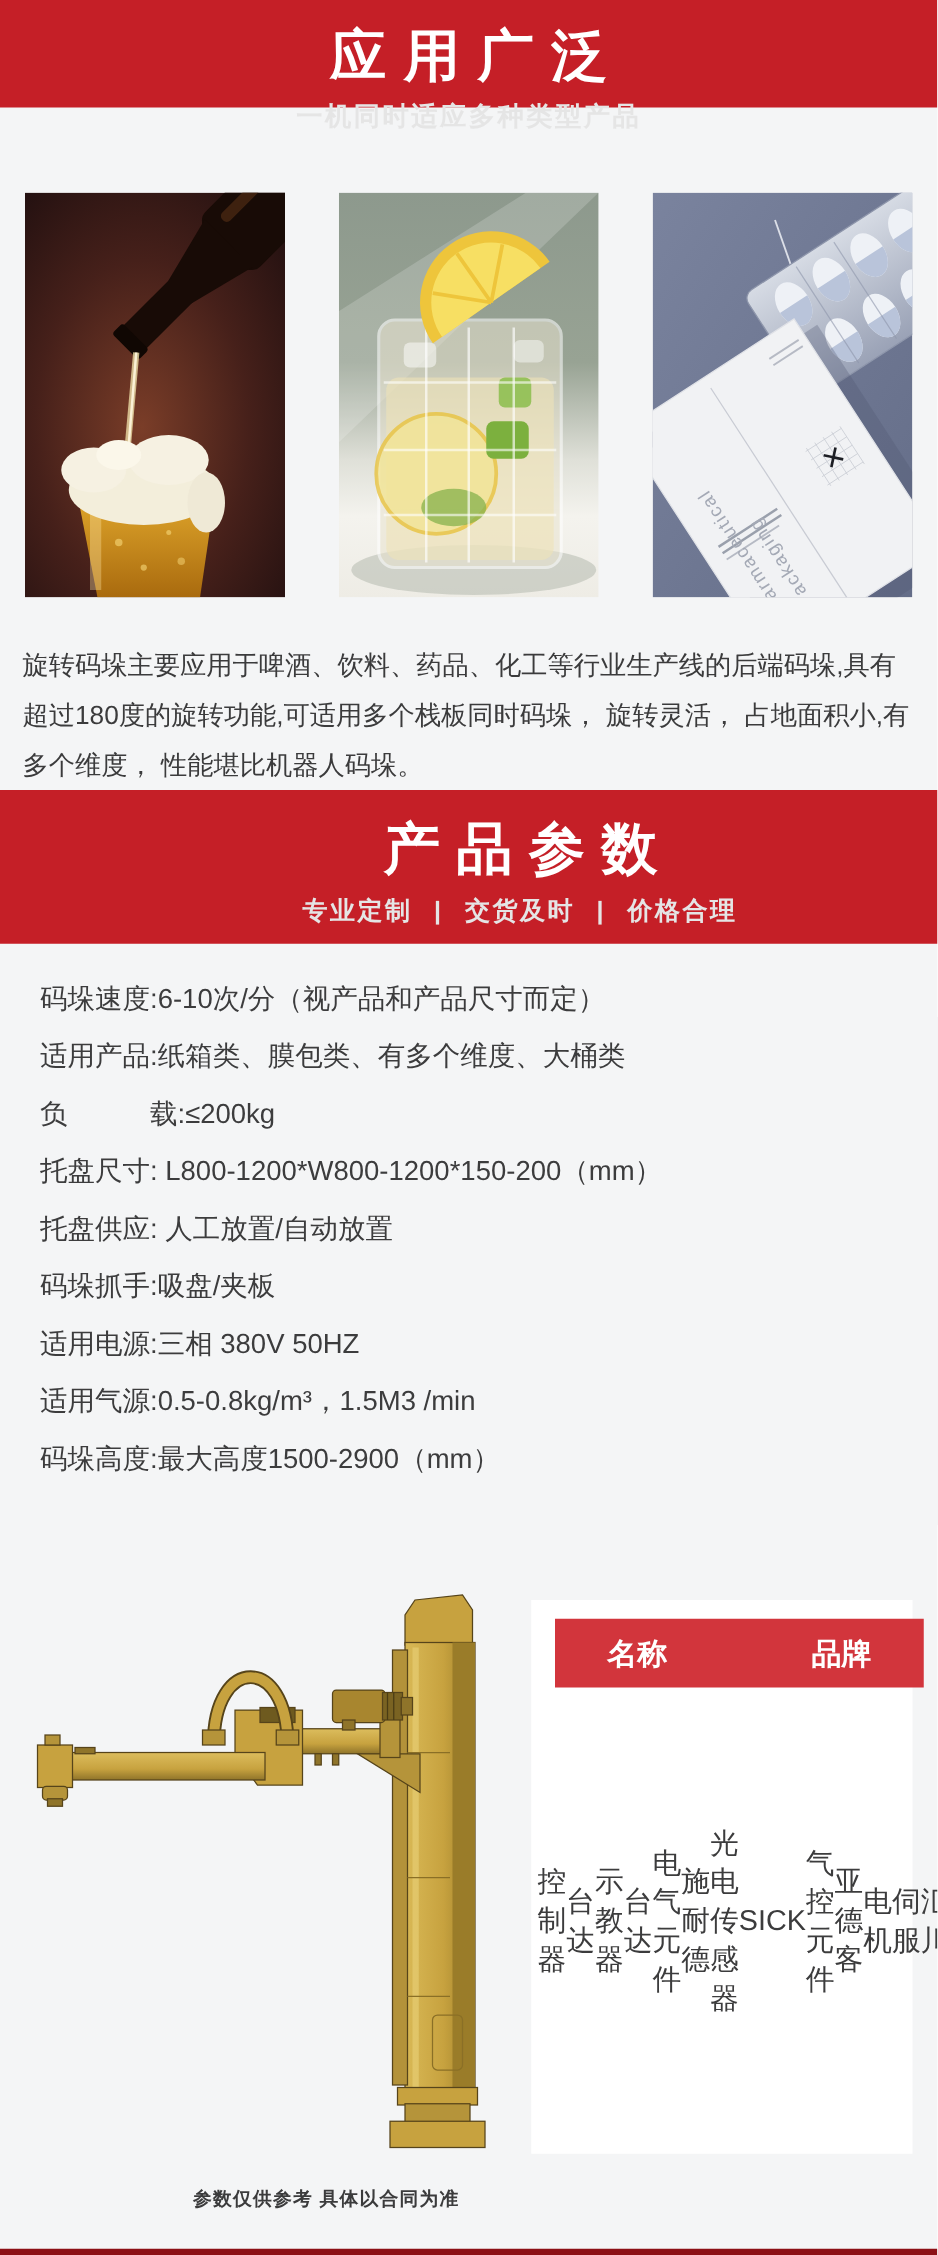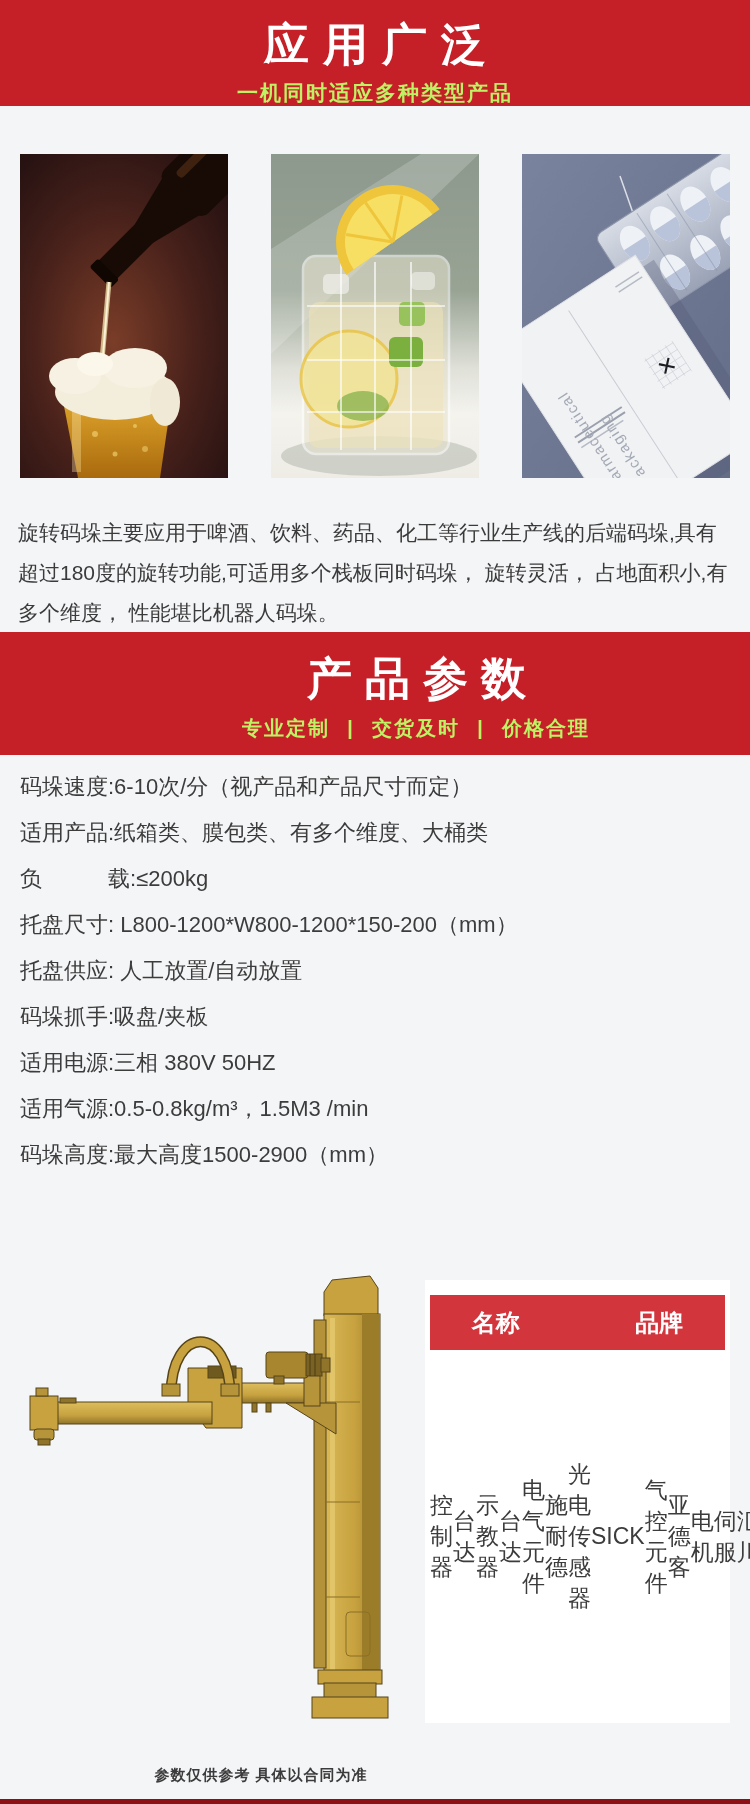--- a/index.html
+++ b/index.html
@@ -4,66 +4,66 @@
 <style>
   html,body{margin:0;padding:0;background:#ffffff;}
   #page{
     position:relative;width:750px;height:1804px;margin:0 auto;
     background:#f4f5f6;overflow:hidden;
     font-family:"Liberation Sans","DejaVu Sans",sans-serif;
     color:#3b3b3c;
   }
   
   .banner{position:absolute;left:0;width:750px;background:#c51f27;text-align:center;}
-  #banner-application{top:0;height:106px;}
+  #banner-application{top:0;height:86px;}
   #banner-parameters{top:632px;height:123px;padding-left:41px;}
   .banner-title{
     margin:0;color:#ffffff;font-weight:800;font-size:45px;line-height:45px;
     letter-spacing:14px;padding-left:14px;
   }
   #banner-application .banner-title{padding-top:22px;}
   #banner-parameters .banner-title{padding-top:24px;letter-spacing:13px;}
   .banner-subtitle{
-    margin:0;color:#bef264;font-weight:700;font-size:21px;letter-spacing:2px;
+    margin:0;color:#e5e5e5;font-weight:700;font-size:21px;letter-spacing:2px;
   }
   #banner-application .banner-subtitle{padding-top:12px;}
   #banner-parameters .banner-subtitle{padding-top:14px;font-size:20px;font-family:Liberation Mono, monospace;}
   
   .photo{position:absolute;top:154px;width:208px;height:324px;overflow:hidden;}
   #photo-beer{left:20px;}
   #photo-drink{left:271px;}
   #photo-pharma{left:522px;}
   .photo svg{display:block;}
   
   #application-description{
     position:absolute;left:18px;top:492px;width:714px;
     font-size:21px;line-height:40px;color:#3b3b3c;text-align:left;
   }
   
   #param-list{
-    position:absolute;left:20px;top:764px;width:710px;margin:0;padding:0;
+    position:absolute;left:20px;top:764px;width:710px;margin:12px;padding:0;
     list-style:none;font-size:22px;line-height:46px;color:#3c3c3d;
   }
   
   #machine-illustration{position:absolute;left:8px;top:1262px;width:400px;height:460px;}
   #brand-card{
     position:absolute;left:425px;top:1280px;width:305px;height:443px;background:#ffffff;
   }
   #brand-header{
-    position:absolute;left:5px;top:15px;width:295px;height:55px;background:#d2353c;
+    position:absolute;left:19px;top:15px;width:295px;height:55px;background:#d2353c;
     display:flex;color:#ffffff;font-size:24px;font-weight:700;gap:32px;
   }
   #brand-header .cell{flex:1;display:flex;align-items:center;justify-content:center;}
   #brand-rows{position:absolute;left:5px;top:70px;width:295px;height:373px;display:flex;flex-direction:row;}
   .brand-row{flex:1;display:flex;font-size:23px;color:#3c3c3d;}
   .brand-row .cell{flex:1;display:flex;align-items:center;justify-content:center;}
   
   #footer-note{
     position:absolute;left:0;top:1750px;width:522px;text-align:center;
-    font-size:15px;font-weight:700;color:#3b3b3c;letter-spacing:1px;margin-top:16px;
+    font-size:15px;font-weight:700;color:#3b3b3c;letter-spacing:1px;
   }
   #bottom-bar{position:absolute;left:0;top:1799px;width:750px;height:5px;background:#8c1016;}
 </style>
 </head>
 <body>
 
 <div id="page">
 
   <div class="banner" id="banner-application">
     <h1 class="banner-title">应用广泛</h1>

